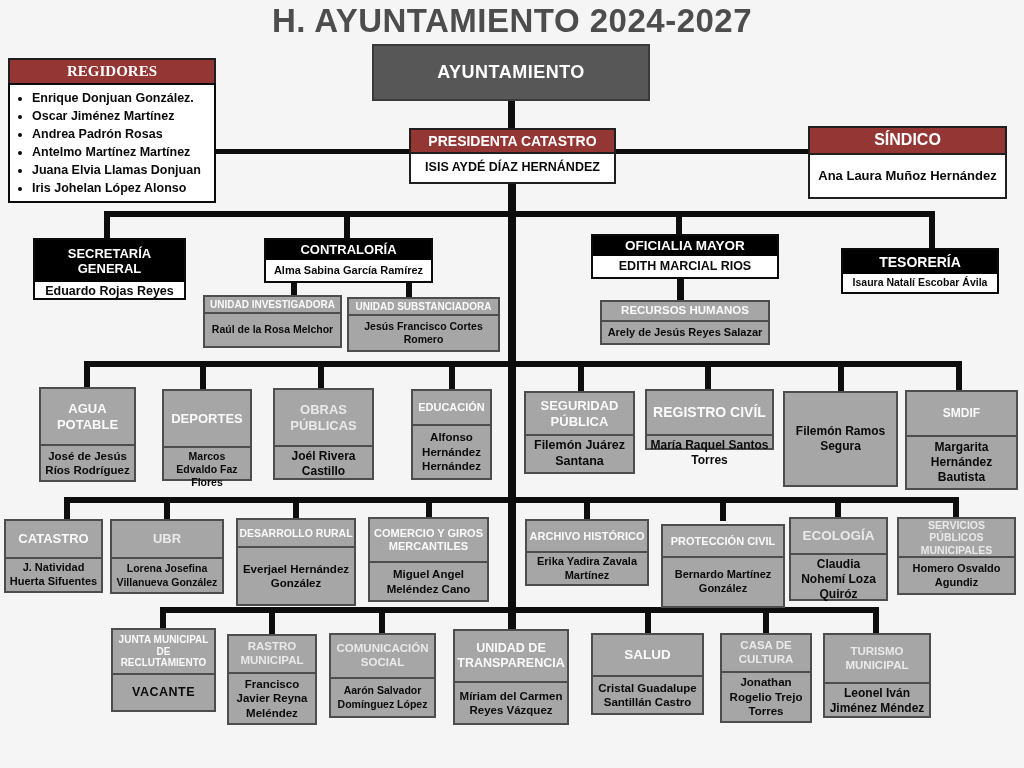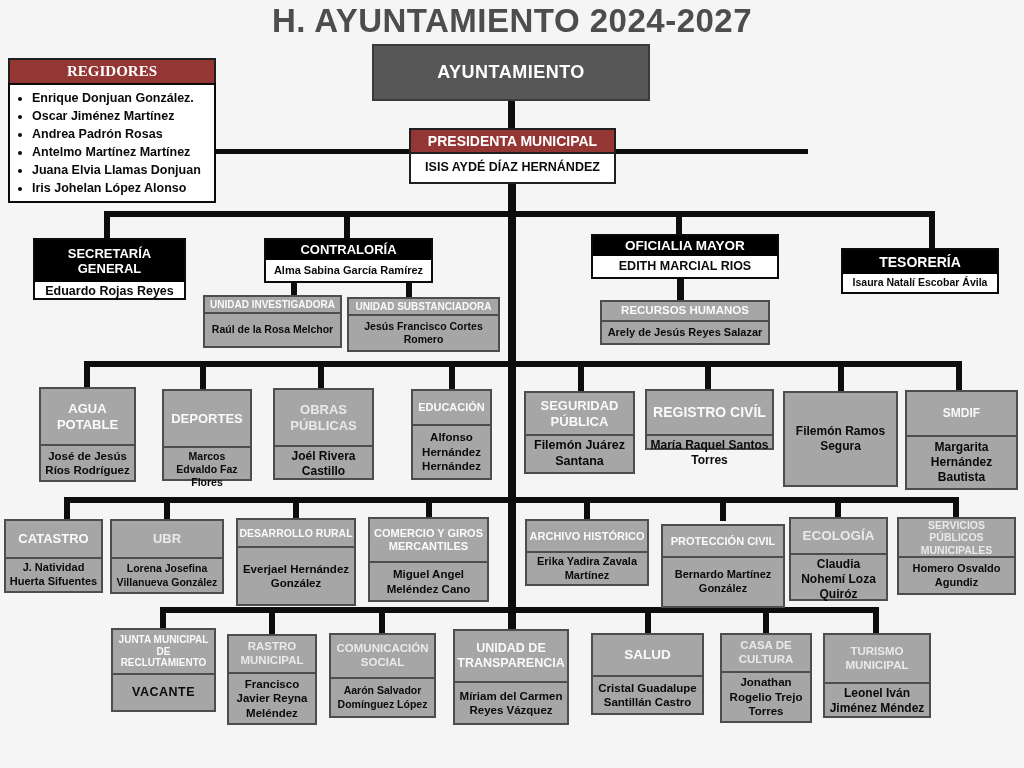--- a/index.html
+++ b/index.html
@@ -123,24 +123,28 @@
         <li>Oscar Jiménez Martínez</li>
         <li>Andrea Padrón Rosas</li>
         <li>Antelmo  Martínez Martínez</li>
         <li>Juana Elvia Llamas Donjuan</li>
         <li>Iris Johelan López Alonso</li>
       </ul>
     </div>
   </div>
 
   <div class="unit redhead" style="left:409px;top:128px;width:207px;height:56px;">
-    <div class="unit-header" style="font-size:14px;height:24px;">PRESIDENTA MUNICIPAL</div>
+    <div class="unit-header" style="font-size:14px;height:24px;">PRESIDENTA CATASTRO</div>
     <div class="unit-body nowrap" style="font-size:12.5px;">ISIS AYDÉ DÍAZ HERNÁNDEZ</div>
   </div>
 
+  <div class="unit redhead" style="left:808px;top:126px;width:199px;height:73px;">
+    <div class="unit-header" style="font-size:16px;height:27px;">SÍNDICO</div>
+    <div class="unit-body" style="font-size:13px;">Ana Laura Muñoz Hernández</div>
+  </div>
 
   <div class="unit blackhead" style="left:33px;top:238px;width:153px;height:62px;">
     <div class="unit-header" style="font-size:13px;height:42px;">SECRETARÍA GENERAL</div>
     <div class="unit-body nowrap" style="font-size:12.5px;">Eduardo Rojas Reyes</div>
   </div>
 
   <div class="unit blackhead" style="left:264px;top:238px;width:169px;height:45px;">
     <div class="unit-header" style="font-size:13px;height:20px;">CONTRALORÍA</div>
     <div class="unit-body nowrap" style="font-size:11px;">Alma Sabina García Ramírez</div>
   </div>

